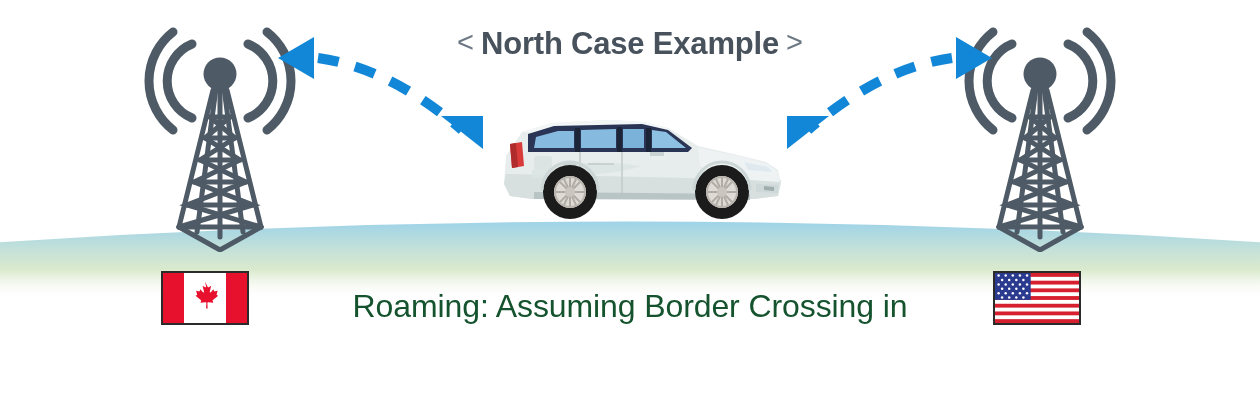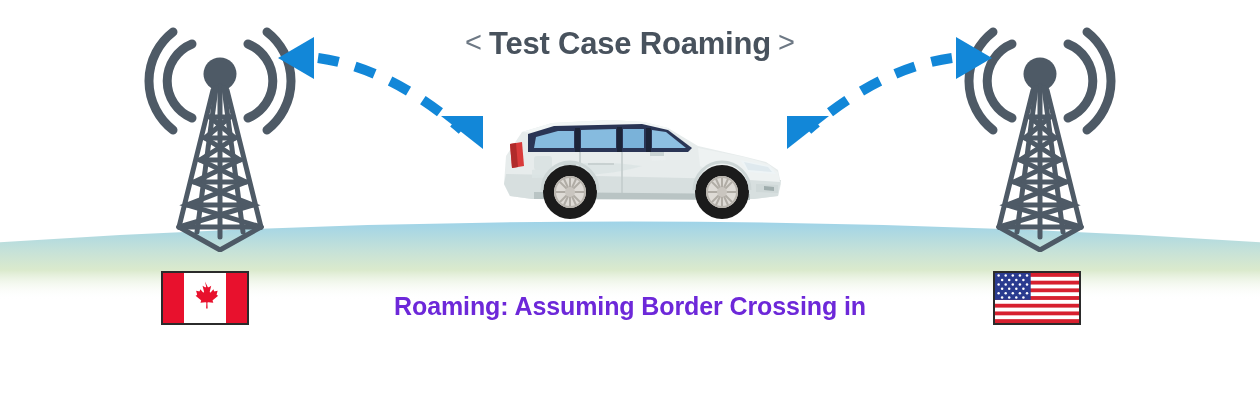--- a/index.html
+++ b/index.html
@@ -49,23 +49,23 @@
     letter-spacing: -0.2px;
     margin: 0 7px;
   }
 
   
   #caption-block {
     left: 300px;
     top: 282px;
     width: 660px;
     text-align: center;
-    color: #6d28d9;
-    font-size: 25px;
-    font-weight: 700;
+    color: #14532d;
+    font-size: 32px;
+    font-weight: 400;
     line-height: 49px;
     letter-spacing: -0.1px;
   }
   #caption-block .cap-line { display: block; }
 
   
   .flag {
     width: 88px;
     height: 54px;
     border: 2px solid #2b2b2b;
@@ -250,21 +250,21 @@
       <circle cx="230" cy="88" r="5" fill="#c9c5bf"></circle>
     </g>
 
     <g fill="none" stroke="#cdd6d6" stroke-width="3">
       <path d="M 50 86 A 28 28 0 0 1 106 86"></path>
       <path d="M 202 86 A 28 28 0 0 1 258 86"></path>
     </g>
   </svg>
 
   <div class="node" id="title-block">
-    <span class="bracket">&lt;</span><span class="title-text">Test Case Roaming</span><span class="bracket">&gt;</span>
+    <span class="bracket">&lt;</span><span class="title-text">North Case Example</span><span class="bracket">&gt;</span>
   </div>
 
   <div class="node" id="caption-block">
     <span class="cap-line">Roaming: Assuming Border Crossing in</span>
   </div>
 
   <div class="node" id="flag-ca-wrap">
     <div class="flag">
       <svg width="84" height="50" viewBox="0 0 84 50">
         <rect x="0" y="0" width="84" height="50" fill="#ffffff"></rect>

